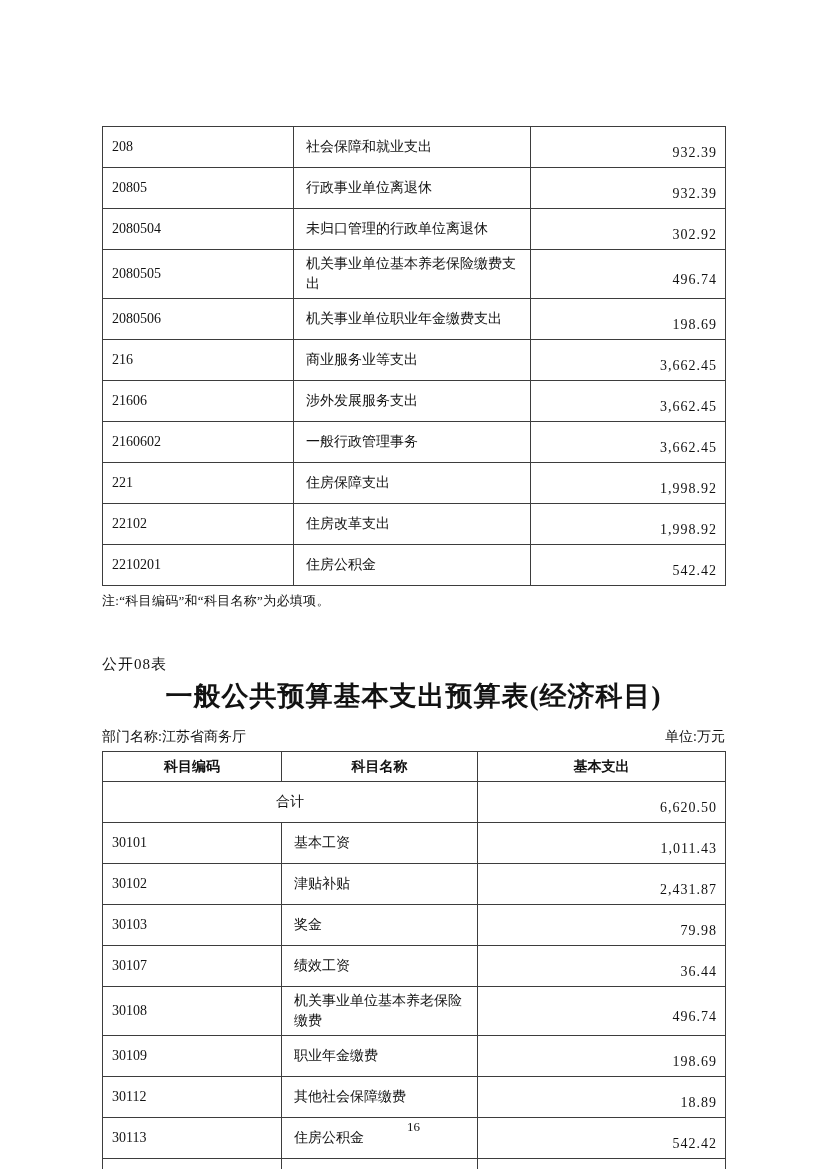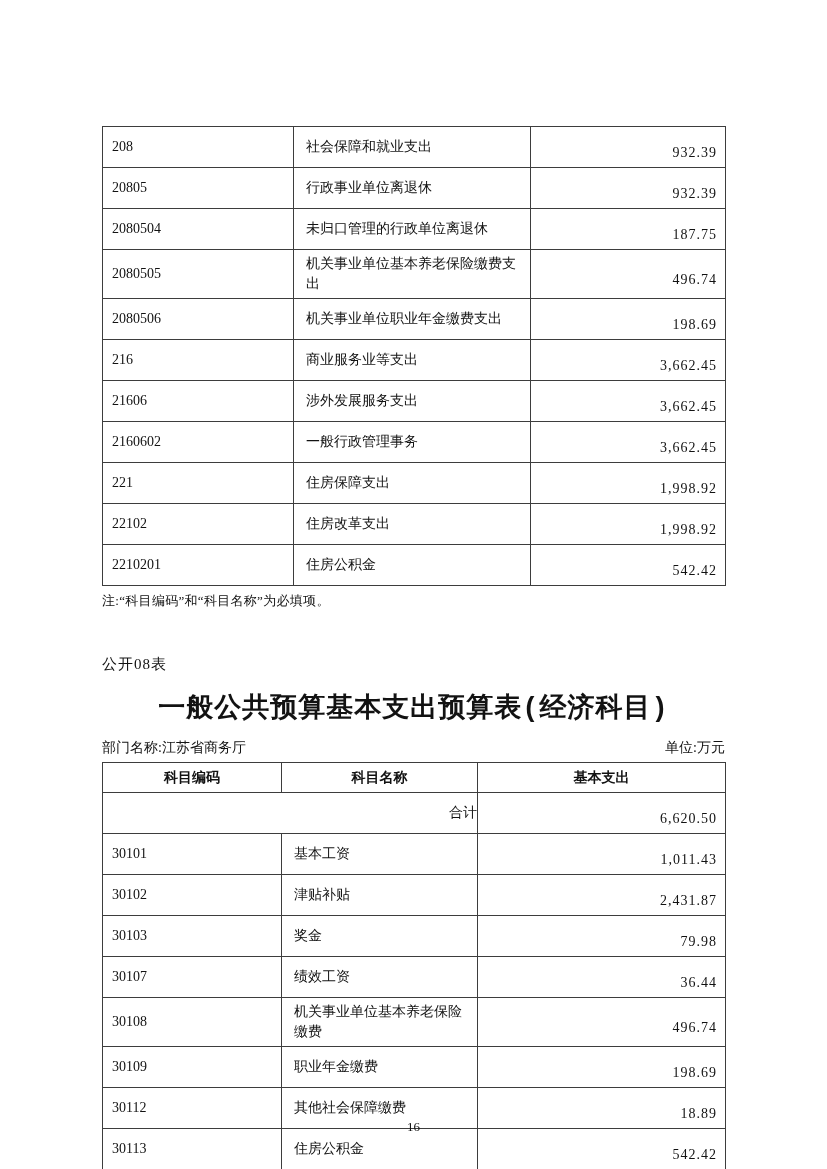--- a/index.html
+++ b/index.html
@@ -19,31 +19,30 @@
   .t1 { margin-top:122px; }
   tr.r { height:29px; }
   td.code { padding:4px 2px 4px 9px; }
   td.name { padding:4px 2px 4px 12px; }
   td.val  { padding:16px 8px 4px 2px; text-align:right; letter-spacing:1px; }
 
   .note { margin-top:6px; font-size:13px; letter-spacing:0.3px; }
 
   .table-label { margin-top:45px; font-size:15px; letter-spacing:1px; }
   .doc-title {
-    margin-top:15px; text-align:center; font-size:27px; font-weight:bold;
+    margin-top:4px; text-align:center; font-size:27px; font-weight:bold;
     letter-spacing:1px;
-    font-family:Liberation Mono, monospace;
   }
   .meta {
     margin-top:14px; margin-bottom:5px; display:flex;
     justify-content:space-between; font-size:14px; font-weight:normal;
   }
 
   .t2 thead th { height:30px; font-weight:bold; text-align:center; }
-  td.total { text-align:right; font-weight:bold; }
+  td.total { text-align:center; font-weight:bold; }
 
   .page-number {
     position:absolute; top:1119px; left:0; width:827px;
     text-align:center; font-size:13px;
   }
 </style>
 </head>
 <body>
 
 <div class="page">
@@ -65,21 +64,21 @@
 
           <tr class="r">
             <td class="code">20805</td>
             <td class="name">行政事业单位离退休</td>
             <td class="val">932.39</td>
           </tr>
 
           <tr class="r">
             <td class="code">2080504</td>
             <td class="name">未归口管理的行政单位离退休</td>
-            <td class="val">187.75</td>
+            <td class="val">302.92</td>
           </tr>
 
           <tr class="r">
             <td class="code">2080505</td>
             <td class="name">机关事业单位基本养老保险缴费支出</td>
             <td class="val">496.74</td>
           </tr>
 
           <tr class="r">
             <td class="code">2080506</td>

